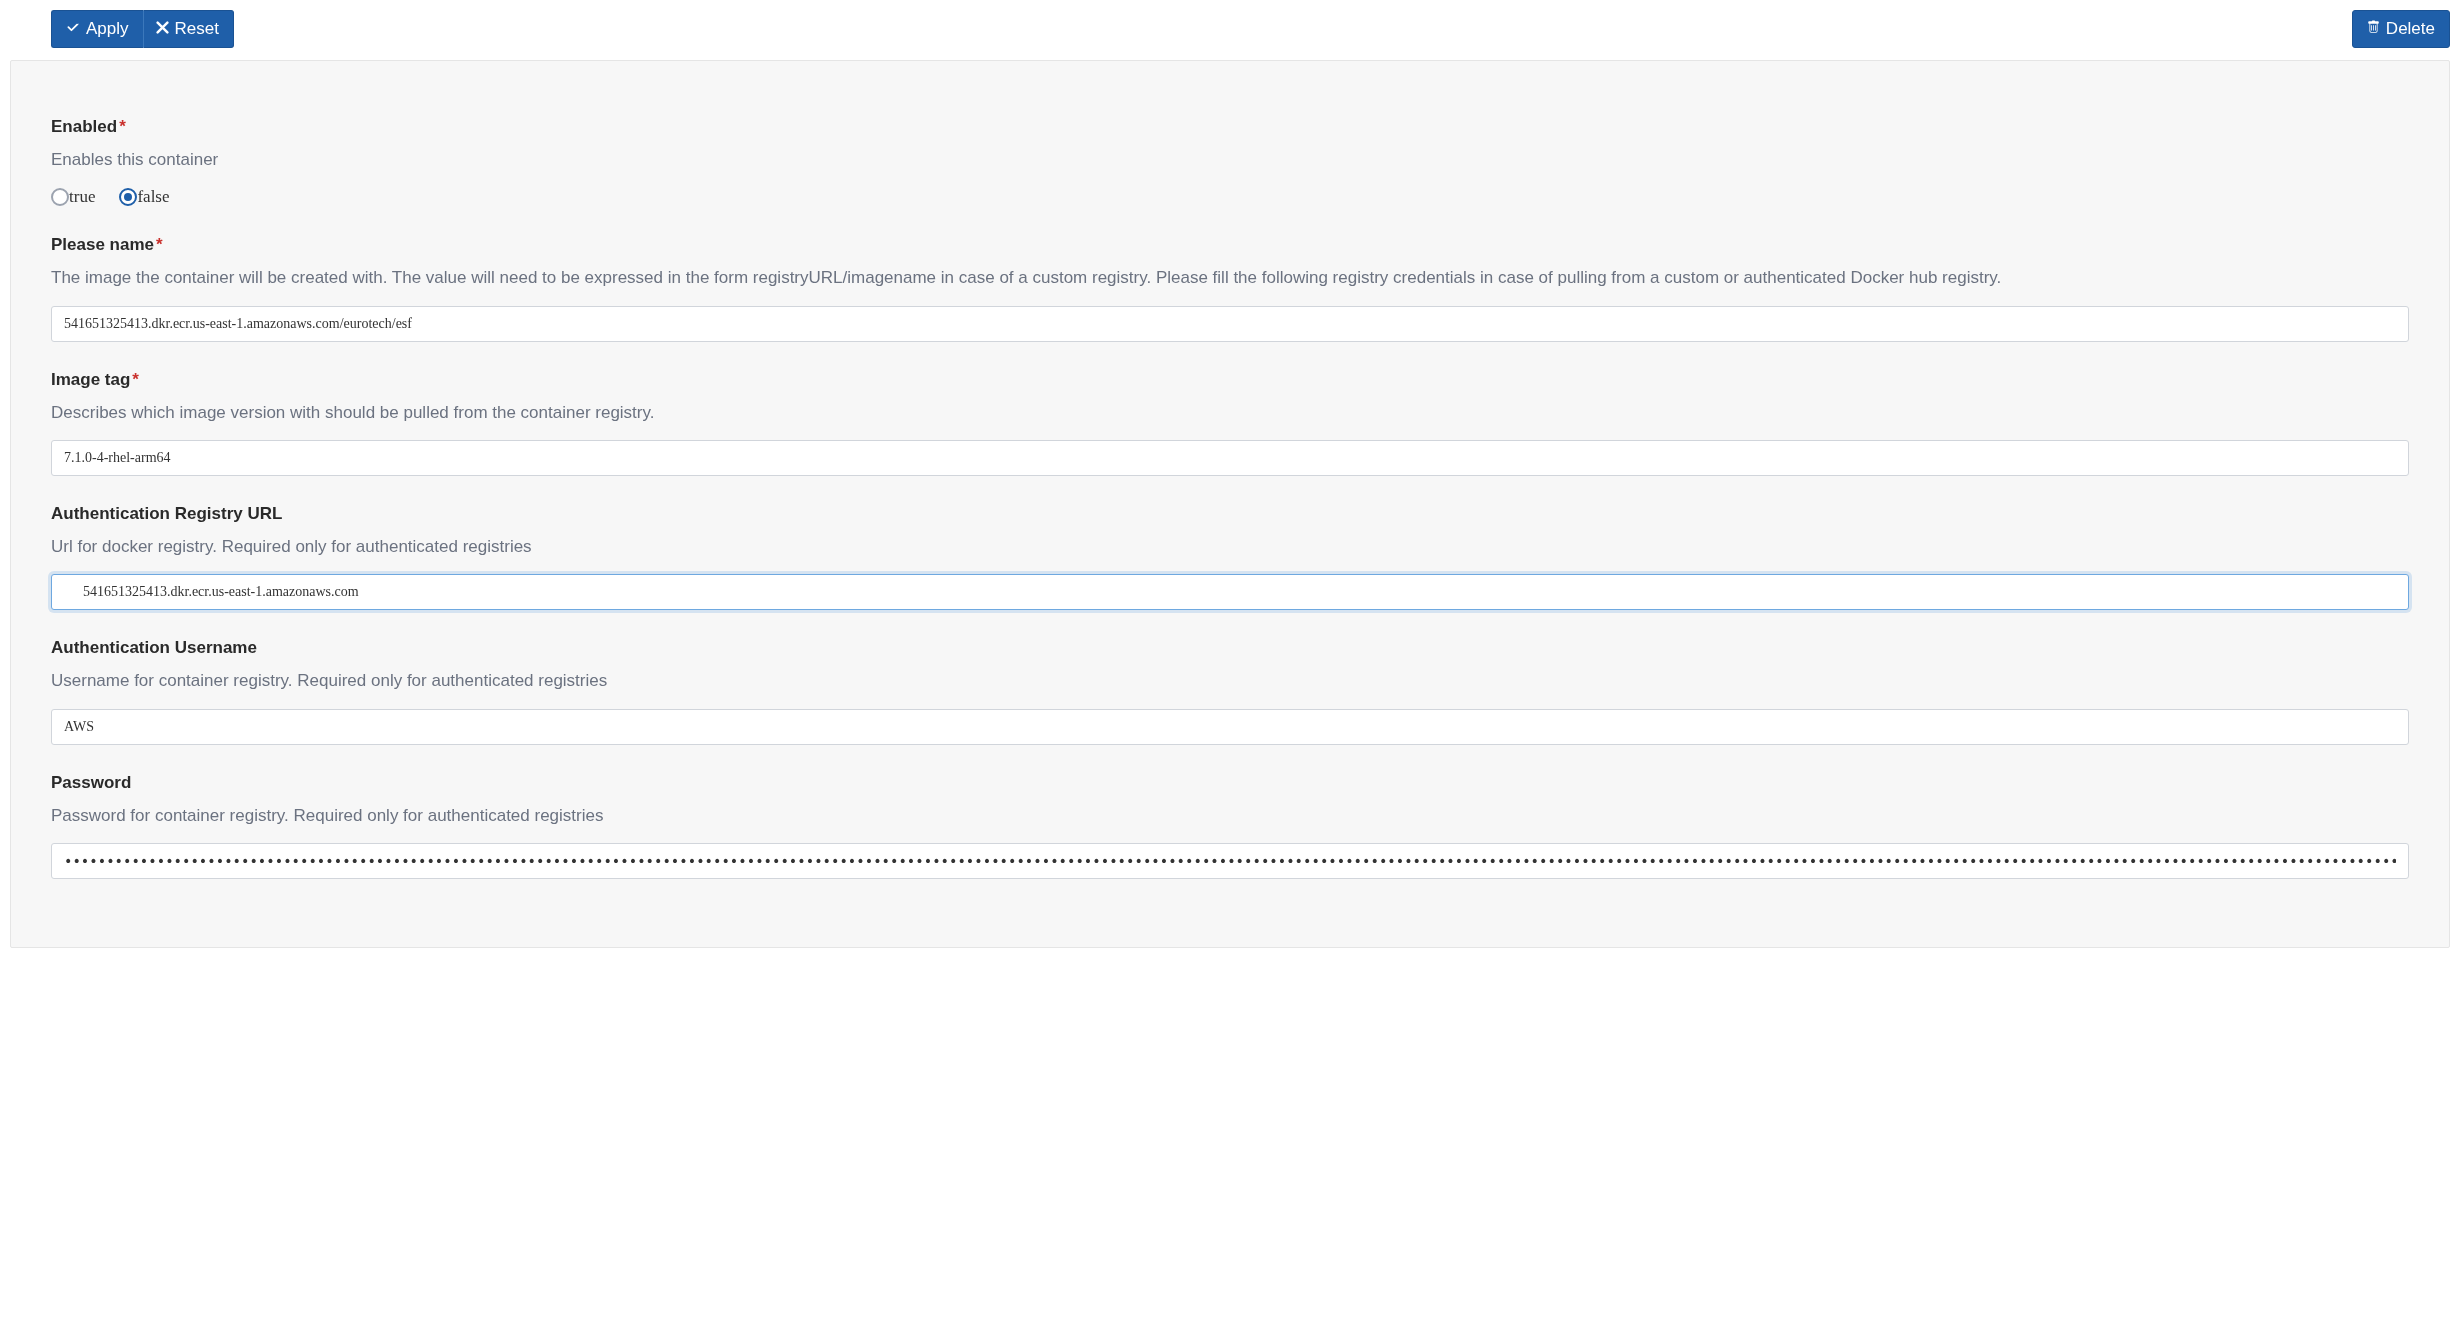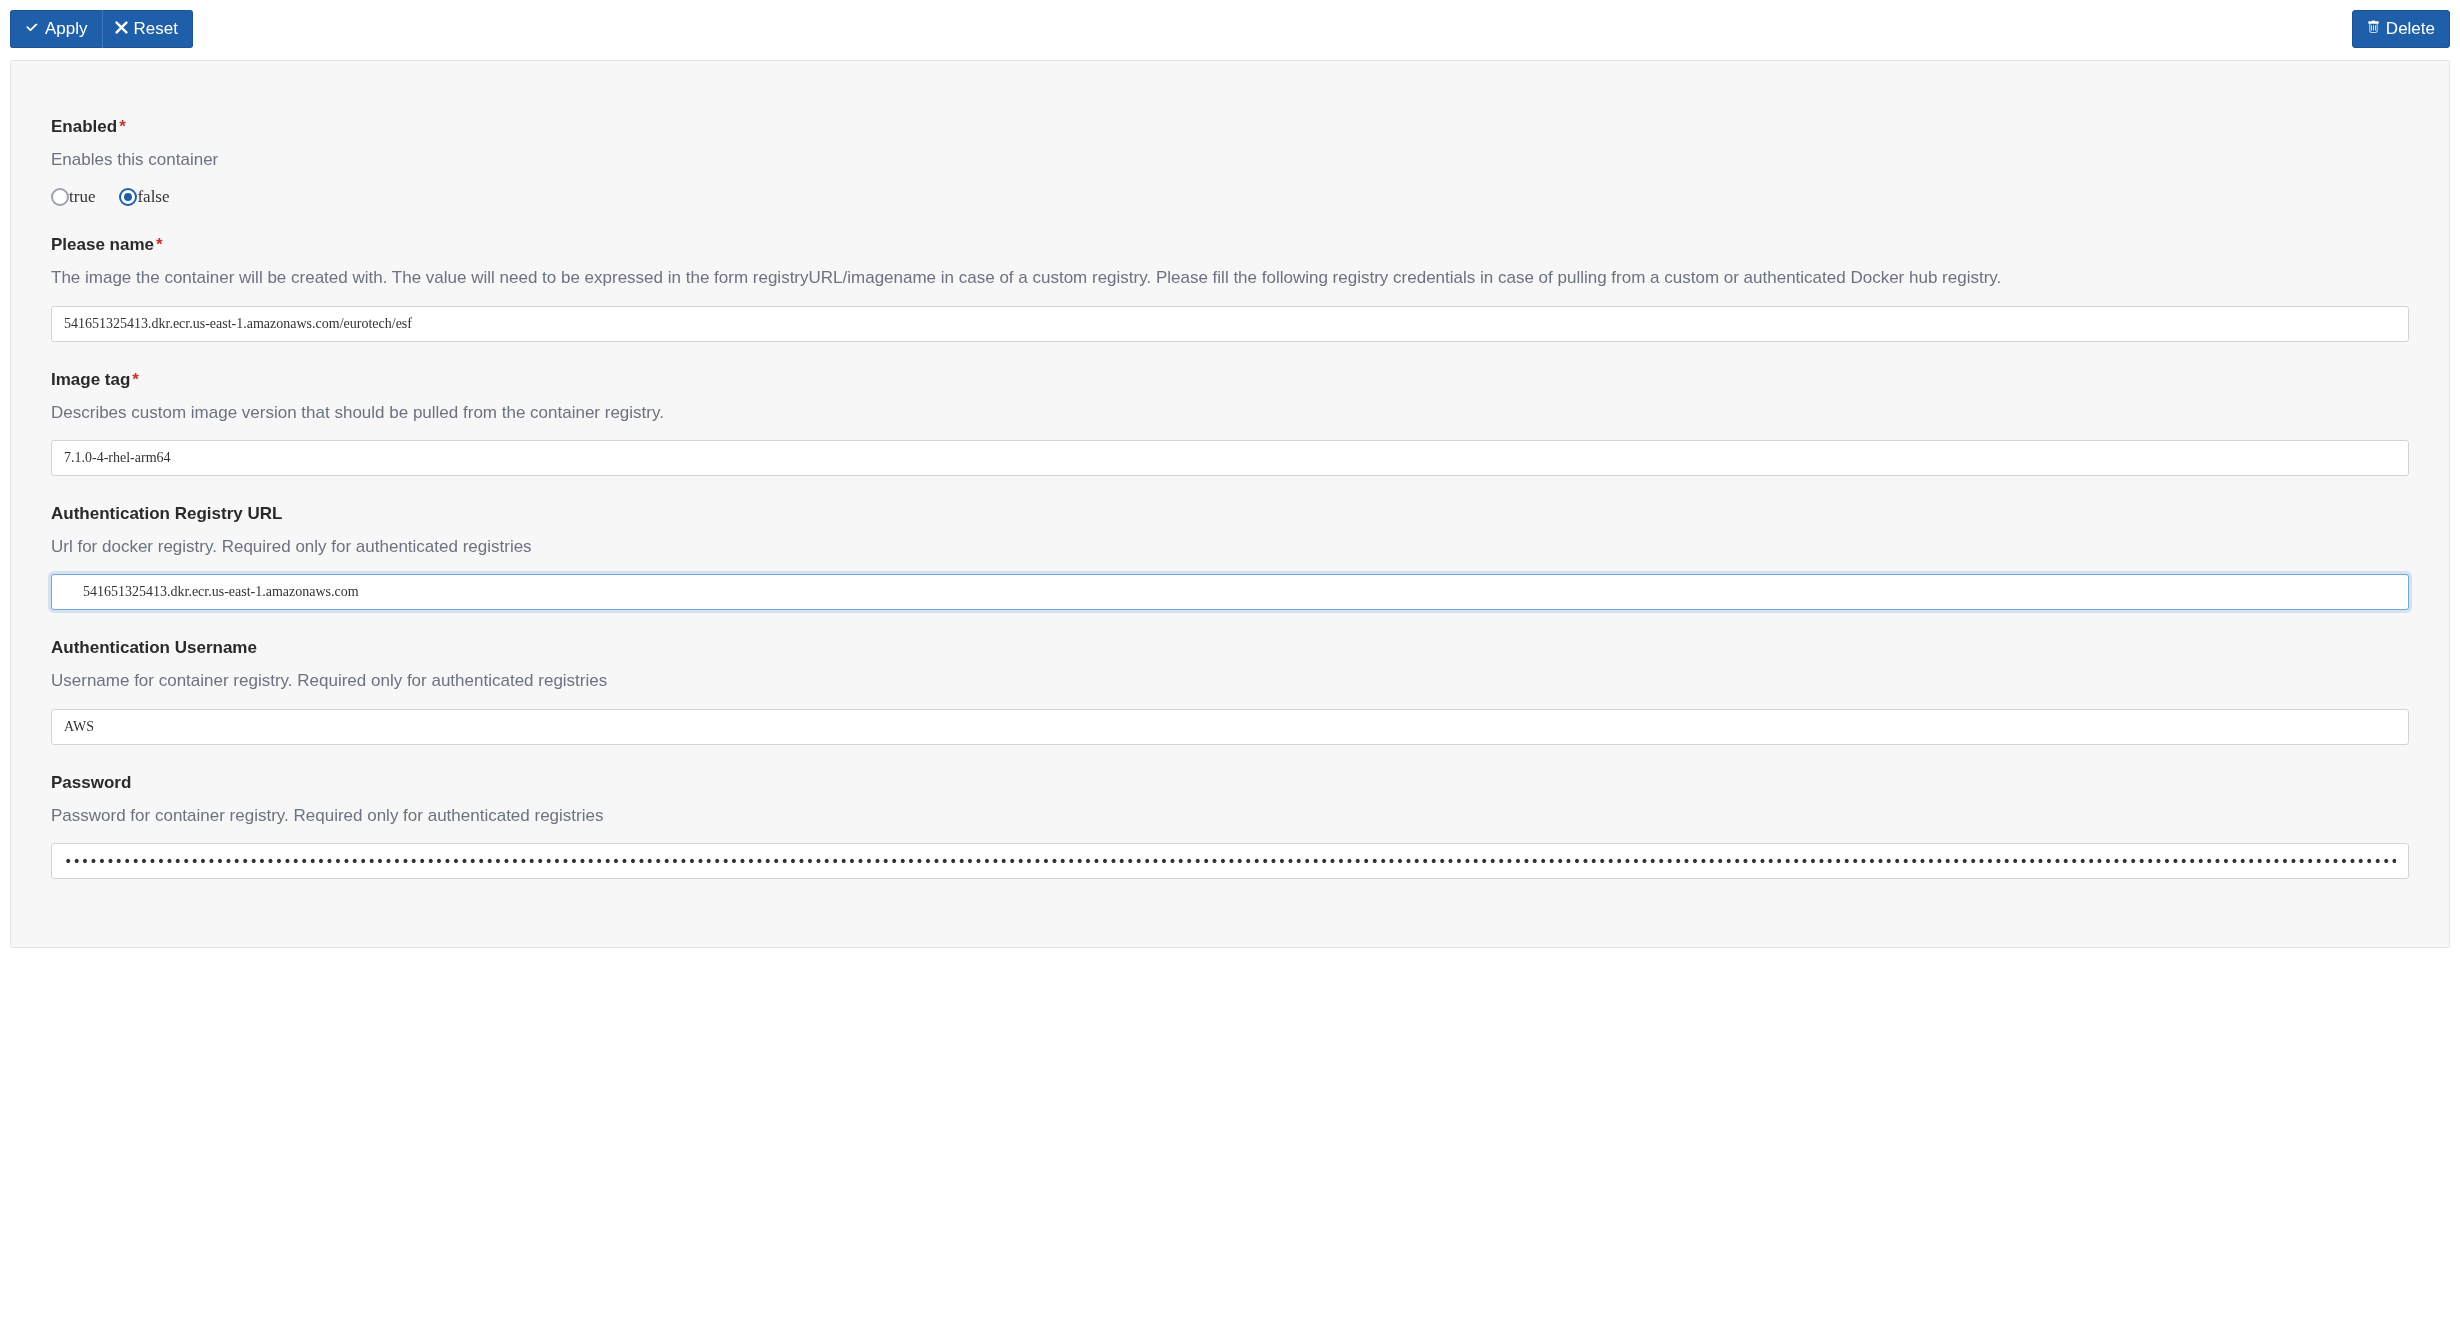--- a/index.html
+++ b/index.html
@@ -30,20 +30,21 @@
       border: 1px solid #1a5293;
       padding: 8px 14px;
       font-size: 17px;
       cursor: pointer;
       font-family: inherit;
     }
     .btn-group .btn:first-child {
       border-top-left-radius: 3px;
       border-bottom-left-radius: 3px;
       border-right: 1px solid #3b78bb;
+      margin-left: 41px;
     }
     .btn-group .btn:last-child {
       border-top-right-radius: 3px;
       border-bottom-right-radius: 3px;
       border-left: none;
       padding-left: 12px;
     }
     .btn-solo {
       border-radius: 3px;
     }
@@ -204,21 +205,21 @@
       <span>Please name</span><span class="required-asterisk">*</span>
     </label>
     <div class="form-help">The image the container will be created with. The value will need to be expressed in the form registryURL/imagename in case of a custom registry. Please fill the following registry credentials in case of pulling from a custom or authenticated Docker hub registry.</div>
     <input type="text" class="text-input" value="541651325413.dkr.ecr.us-east-1.amazonaws.com/eurotech/esf" style="">
   </div>
 
   <div class="form-group">
     <label class="form-label">
       <span>Image tag</span><span class="required-asterisk">*</span>
     </label>
-    <div class="form-help">Describes custom image version that should be pulled from the container registry.</div>
+    <div class="form-help">Describes which image version with should be pulled from the container registry.</div>
     <input type="text" class="text-input" value="7.1.0-4-rhel-arm64" style="">
   </div>
 
   <div class="form-group">
     <label class="form-label">Authentication Registry URL</label>
     <div class="form-help">Url for docker registry. Required only for authenticated registries</div>
     <input type="text" class="text-input focused" value="541651325413.dkr.ecr.us-east-1.amazonaws.com" style="">
   </div>
 
   <div class="form-group">

